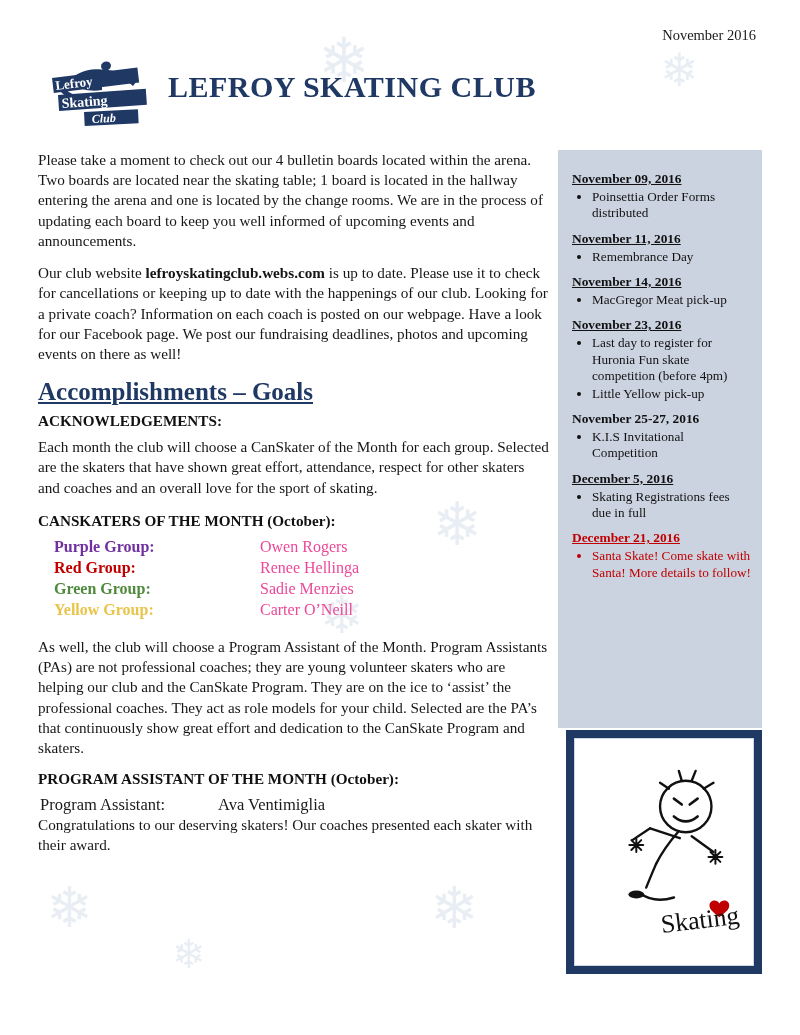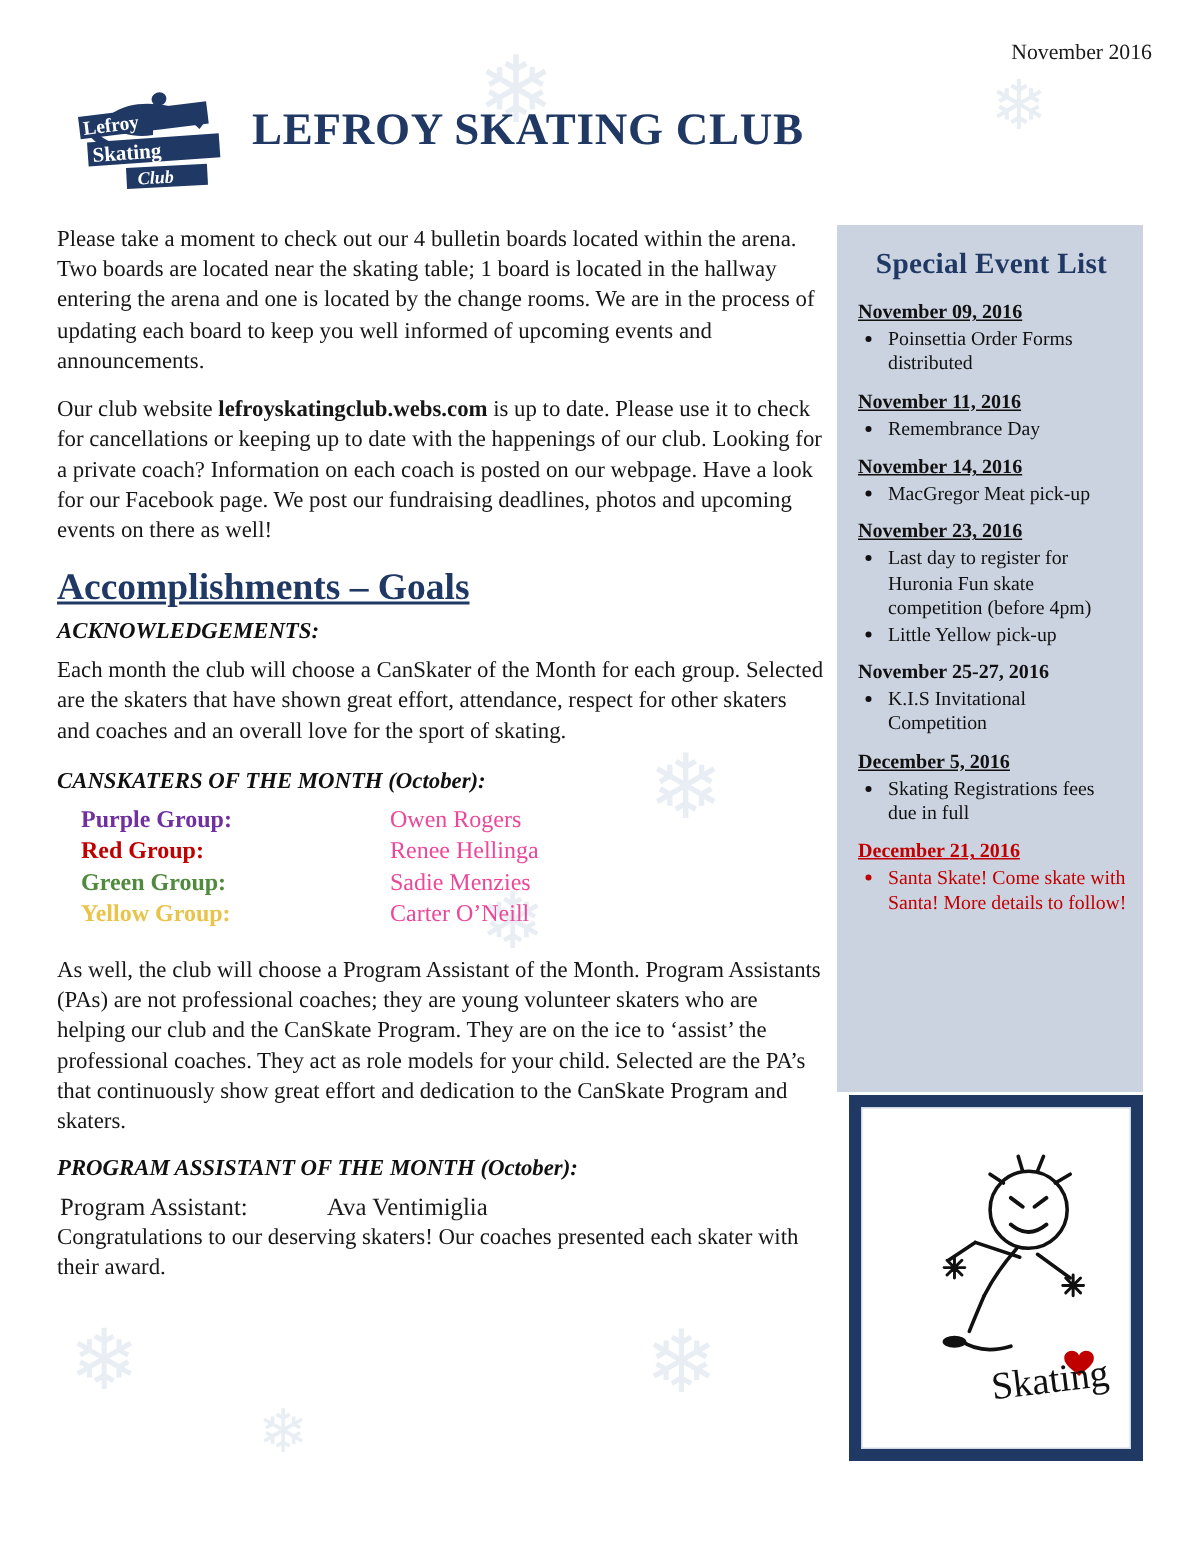--- a/index.html
+++ b/index.html
@@ -36,21 +36,21 @@
   .sf2 { left: 660px; top: 48px;  font-size: 46px; }
   .sf3 { left: 432px; top: 495px; font-size: 60px; }
   .sf4 { left: 320px; top: 590px; font-size: 52px; }
   .sf5 { left: 46px;  top: 880px; font-size: 56px; }
   .sf6 { left: 430px; top: 880px; font-size: 58px; }
   .sf7 { left: 172px; top: 935px; font-size: 40px; }
 
   
   .date-line {
     position: absolute;
-    right: 32px;
+    right: 44px;
     top: 27px;
     font-size: 14.5px;
     font-family: "Liberation Serif", serif;
     color: #1a1a1a;
     z-index: 3;
   }
 
   
   .masthead {
     position: absolute;
@@ -108,21 +108,20 @@
     margin: 0 0 12px 0;
     text-align: left;
     color: #161616;
   }
   p.body b { font-weight: bold; }
   .subhead {
     font-weight: bold;
     font-size: 15.2px;
     margin: 4px 0 7px 0;
     color: #111;
-    font-style: italic;
   }
   .subhead.spaced { margin-top: 14px; }
 
   
   .groups {
     margin: 4px 0 6px 16px;
     border-collapse: collapse;
   }
   .groups td {
     font-size: 16px;
@@ -300,21 +299,20 @@
     <div class="subhead">PROGRAM ASSISTANT OF THE MONTH (October):</div>
 
     <div class="pa-row">
       <span class="pa-label">Program Assistant:</span><span>Ava Ventimiglia</span>
     </div>
 
     <p class="body closing">Congratulations to our deserving skaters!   Our coaches presented each skater with their award.</p>
   </div>
 
   <div class="sidebar">
-    <div class="sidebar-title">Special Event List</div>
 
     <div class="ev-date">November 09, 2016</div>
     <ul class="ev-list">
       <li>Poinsettia Order Forms distributed</li>
     </ul>
 
     <div class="ev-date">November 11, 2016</div>
     <ul class="ev-list">
       <li>Remembrance Day</li>
     </ul>

